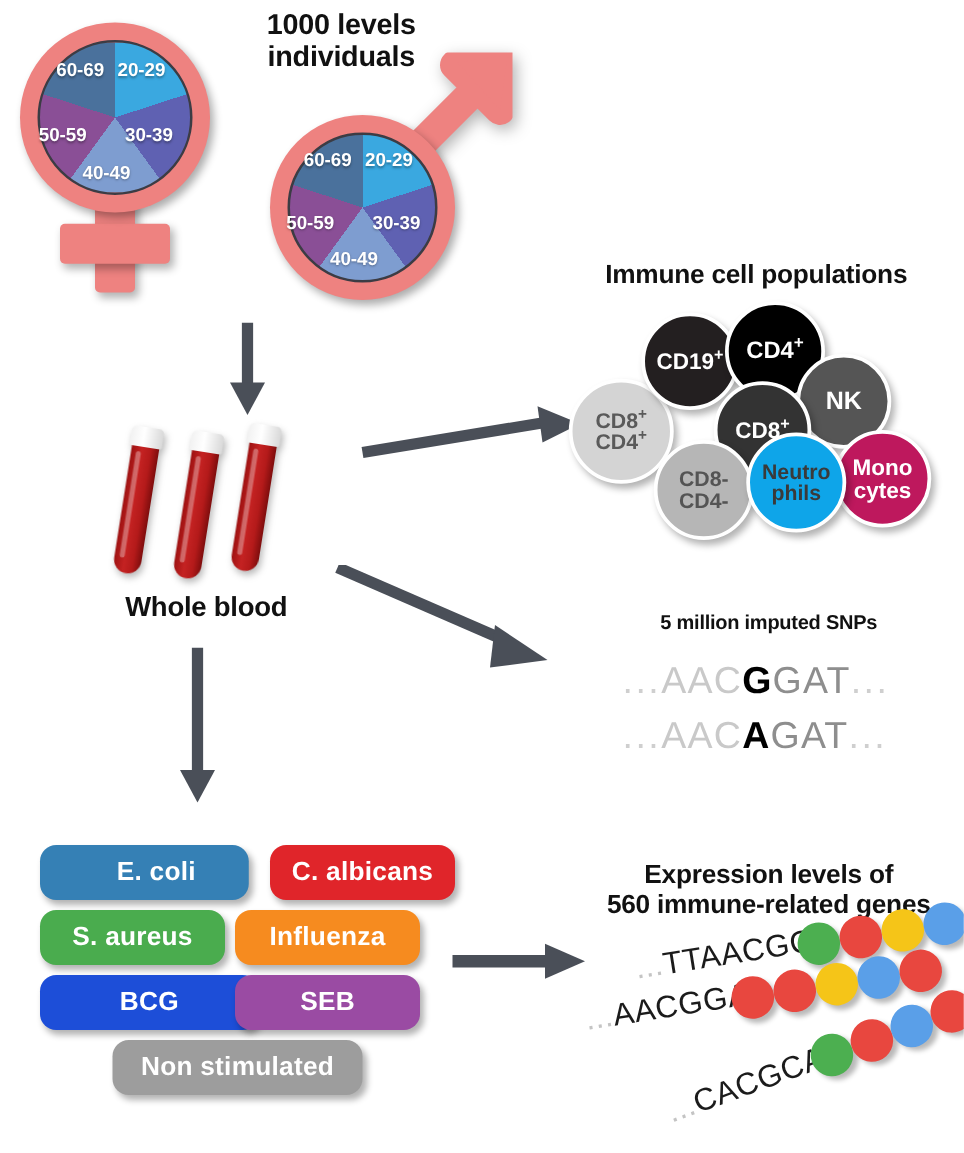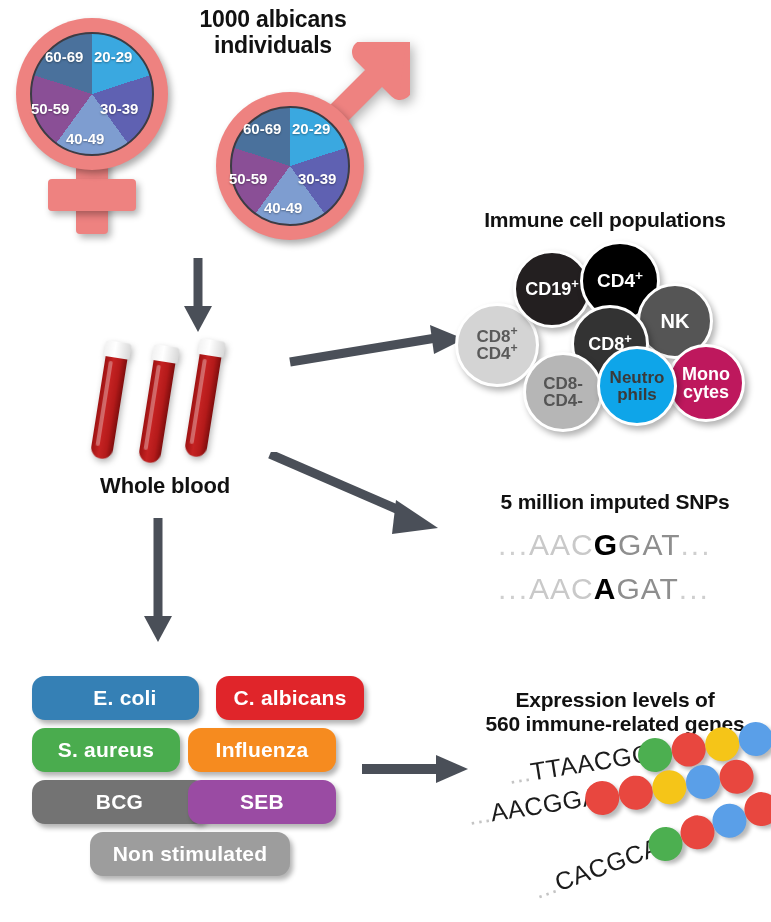--- a/index.html
+++ b/index.html
@@ -67,21 +67,21 @@
   .strand .seq .pre{color:#c4c4c4;}
   .bead{position:absolute;width:34px;height:34px;border-radius:50%;
         box-shadow:3px 4px 4px rgba(0,0,0,.28);}
 </style>
 </head>
 <body>
 
 <div class="stage">
 
   <div class="hdr" style="left:178px;top:6px;width:190px;font-size:23px;">
-    <div>1000 albicans</div>
+    <div>1000 levels</div>
     <div>individuals</div>
   </div>
 
   <div class="sym" style="left:8px;top:16px;width:180px;height:225px;">
     <div class="bar fstem" style="left:68px;top:130px;width:32px;height:88px;"></div>
     <div class="bar fstem" style="left:40px;top:163px;width:88px;height:32px;"></div>
     <div class="ring" style="left:8px;top:2px;width:152px;height:152px;"></div>
     <div class="pie" style="left:22px;top:16px;width:124px;height:124px;
          background:conic-gradient(#3aa8e0 0deg 72deg,#5f61b2 72deg 144deg,#7e9dd0 144deg 216deg,#8a4f96 216deg 288deg,#4a719c 288deg 360deg);">
     </div>
@@ -182,36 +182,36 @@
       <span>Mono<br>cytes</span>
     </div>
     <div class="cell" style="left:68px;top:112px;width:80px;height:80px;background:#b6b6b6;color:#545454;font-size:17px;">
       <span>CD8-<br>CD4-</span>
     </div>
     <div class="cell" style="left:142px;top:106px;width:80px;height:80px;background:#0ea5e9;color:#3a3a3a;font-size:17px;">
       <span>Neutro<br>phils</span>
     </div>
   </div>
 
-  <div class="hdr" style="left:460px;top:490px;width:310px;font-size:21px;">5 million imputed SNPs</div>
+  <div class="hdr" style="left:460px;top:490px;width:310px;font-size:16px;">5 million imputed SNPs</div>
 
   <div class="snp" style="left:498px;top:528px;">
     <span class="dots">...</span><span class="fade">AAC</span><span class="hi">G</span><span class="mid">GAT</span><span class="dots">...</span>
   </div>
 
   <div class="snp" style="left:498px;top:572px;">
     <span class="dots">...</span><span class="fade">AAC</span><span class="hi">A</span><span class="mid">GAT</span><span class="dots">...</span>
   </div>
 
   <div style="position:absolute;left:32px;top:676px;width:300px;height:220px;">
     <div class="stim" style="left:0px;top:0px;width:148px;height:44px;background:#3580b5;position:absolute;padding-left:19px;">E. coli</div>
     <div class="stim" style="left:156px;top:0px;width:148px;height:44px;background:#e0252a;position:absolute;margin-left:28px;">C. albicans</div>
     <div class="stim" style="left:0px;top:52px;width:148px;height:44px;background:#4aac4e;position:absolute;">S. aureus</div>
     <div class="stim" style="left:156px;top:52px;width:148px;height:44px;background:#f68b1f;position:absolute;">Influenza</div>
-    <div class="stim" style="left:0px;top:104px;width:175px;height:44px;background:#737373;position:absolute;">BCG</div>
+    <div class="stim" style="left:0px;top:104px;width:175px;height:44px;background:#1d4ed8;position:absolute;">BCG</div>
     <div class="stim" style="left:156px;top:104px;width:148px;height:44px;background:#9a4ba3;position:absolute;">SEB</div>
     <div class="stim" style="left:58px;top:156px;width:200px;height:44px;background:#9d9d9d;position:absolute;">Non stimulated</div>
   </div>
 
   <div class="arrow" style="left:360px;top:752px;width:110px;height:34px;">
     <svg width="110" height="34" viewBox="0 0 110 34">
       <path d="M2 17 L82 17" stroke="#4a4f58" stroke-width="10" fill="none"></path>
       <path d="M76 3 L108 17 L76 31 Z" fill="#4a4f58"></path>
     </svg>
   </div>

